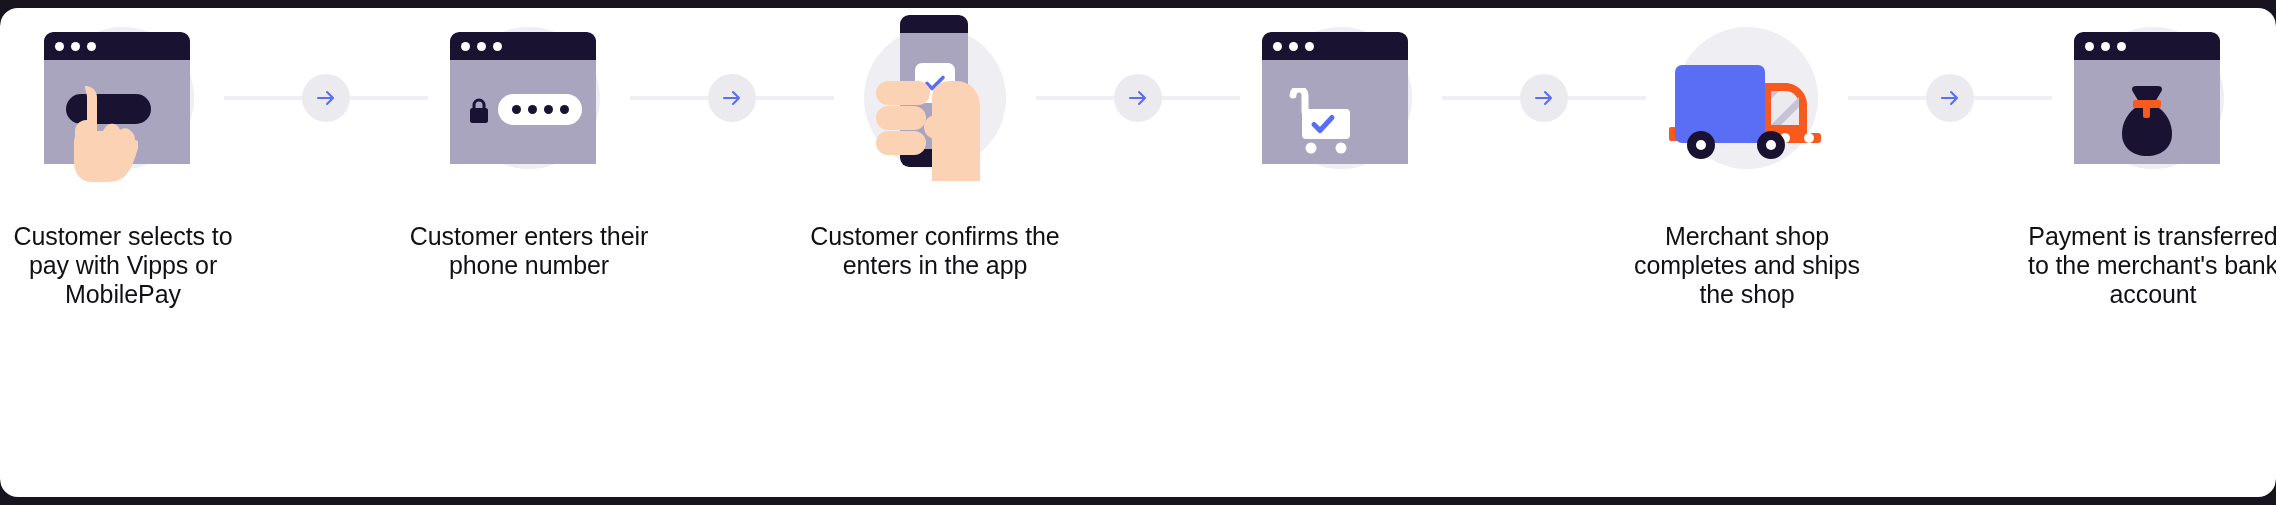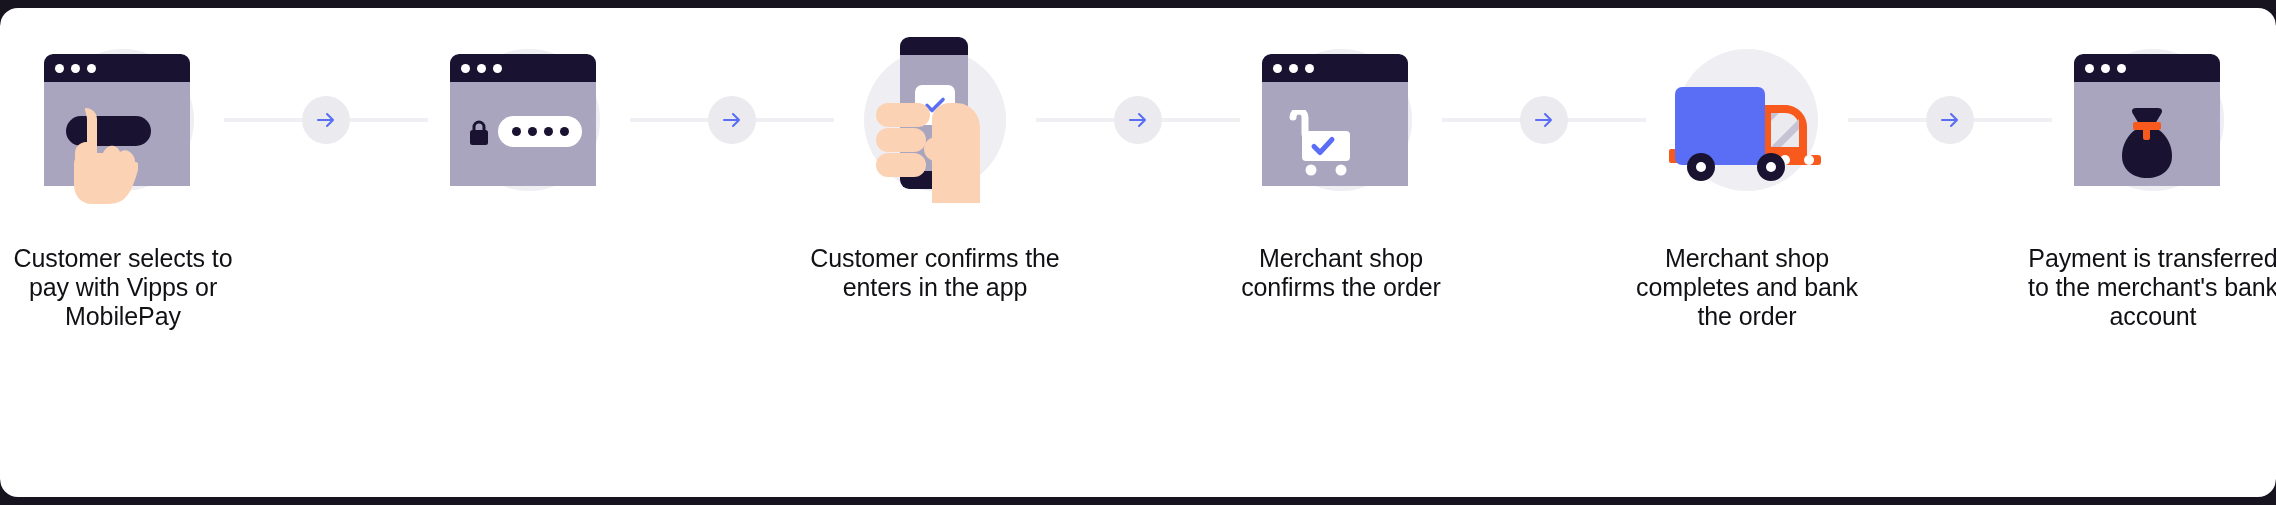--- a/index.html
+++ b/index.html
@@ -22,21 +22,20 @@
     border-radius:18px;
     overflow:hidden;
   }
   
   #flow{
     position:absolute;
     left:0;top:0;right:0;bottom:0;
     display:flex;
     align-items:flex-start;
     justify-content:center;
-    padding-top:22px;
     box-sizing:border-box;
   }
   .step{
     width:290px;
     flex:0 0 290px;
     display:flex;
     flex-direction:column;
     align-items:center;
   }
   .art{
@@ -205,20 +204,21 @@
               <rect x="2" y="10" width="18" height="15" rx="2.5" fill="#191331"></rect>
             </svg>
             <div class="pwfield">
               <i></i>
               <i></i>
               <i></i>
               <i></i>
             </div>
           </div>
         </div>
+        <div class="caption">Customer enters their phone number</div>
       </div>
 
       <div class="conn">
         <div class="line"></div>
         <div class="bub">
           <svg width="24" height="24" viewBox="0 0 24 24">
             <path d="M4 12h15M13 6l6 6-6 6" fill="none" stroke="#5a6df5" stroke-width="2.1" stroke-linecap="round" stroke-linejoin="round"></path>
           </svg>
         </div>
       </div>
@@ -268,21 +268,20 @@
             </div>
             <svg class="cart" viewBox="0 0 86 66">
               <path d="M5 7a6 6 0 0 1 12 0v17" fill="none" stroke="#ffffff" stroke-width="7" stroke-linecap="round"></path>
               <rect x="14" y="21" width="48" height="30" rx="4" fill="#ffffff"></rect>
               <path d="M26 36.5l6 6 12-13" fill="none" stroke="#5a6df5" stroke-width="5" stroke-linecap="round" stroke-linejoin="round"></path>
               <circle cx="23" cy="60" r="5.5" fill="#ffffff"></circle>
               <circle cx="53" cy="60" r="5.5" fill="#ffffff"></circle>
             </svg>
           </div>
         </div>
-        <div class="caption">Merchant shop confirms the order</div>
       </div>
 
       <div class="conn">
         <div class="line"></div>
         <div class="bub">
           <svg width="24" height="24" viewBox="0 0 24 24">
             <path d="M4 12h15M13 6l6 6-6 6" fill="none" stroke="#5a6df5" stroke-width="2.1" stroke-linecap="round" stroke-linejoin="round"></path>
           </svg>
         </div>
       </div>
@@ -299,21 +298,21 @@
             <rect x="92" y="78" width="62" height="10" rx="3" fill="#f85a1e"></rect>
             <circle cx="118" cy="83" r="5" fill="#ffffff"></circle>
             <circle cx="142" cy="83" r="5" fill="#ffffff"></circle>
             <rect x="8" y="10" width="90" height="78" rx="7" fill="#5a6df5"></rect>
             <circle cx="34" cy="90" r="14" fill="#191331"></circle>
             <circle cx="34" cy="90" r="5" fill="#ffffff"></circle>
             <circle cx="104" cy="90" r="14" fill="#191331"></circle>
             <circle cx="104" cy="90" r="5" fill="#ffffff"></circle>
           </svg>
         </div>
-        <div class="caption">Merchant shop completes and bank the order</div>
+        <div class="caption">Merchant shop completes and ships the shop</div>
       </div>
 
       <div class="conn">
         <div class="line"></div>
         <div class="bub">
           <svg width="24" height="24" viewBox="0 0 24 24">
             <path d="M4 12h15M13 6l6 6-6 6" fill="none" stroke="#5a6df5" stroke-width="2.1" stroke-linecap="round" stroke-linejoin="round"></path>
           </svg>
         </div>
       </div>

